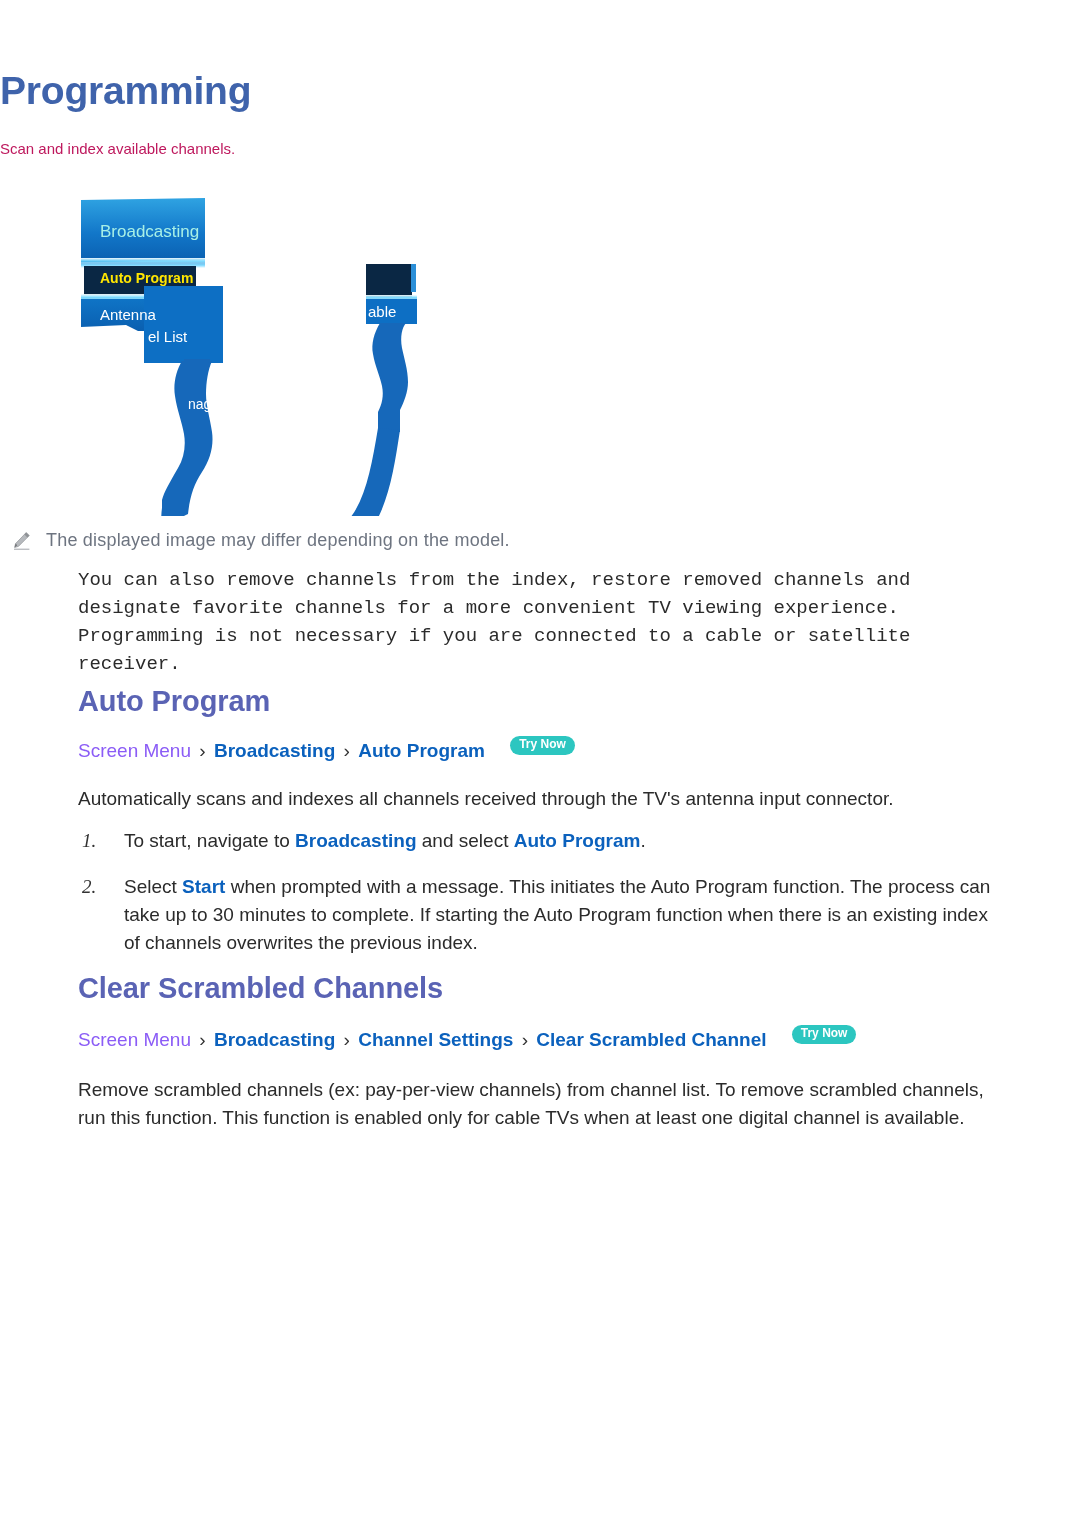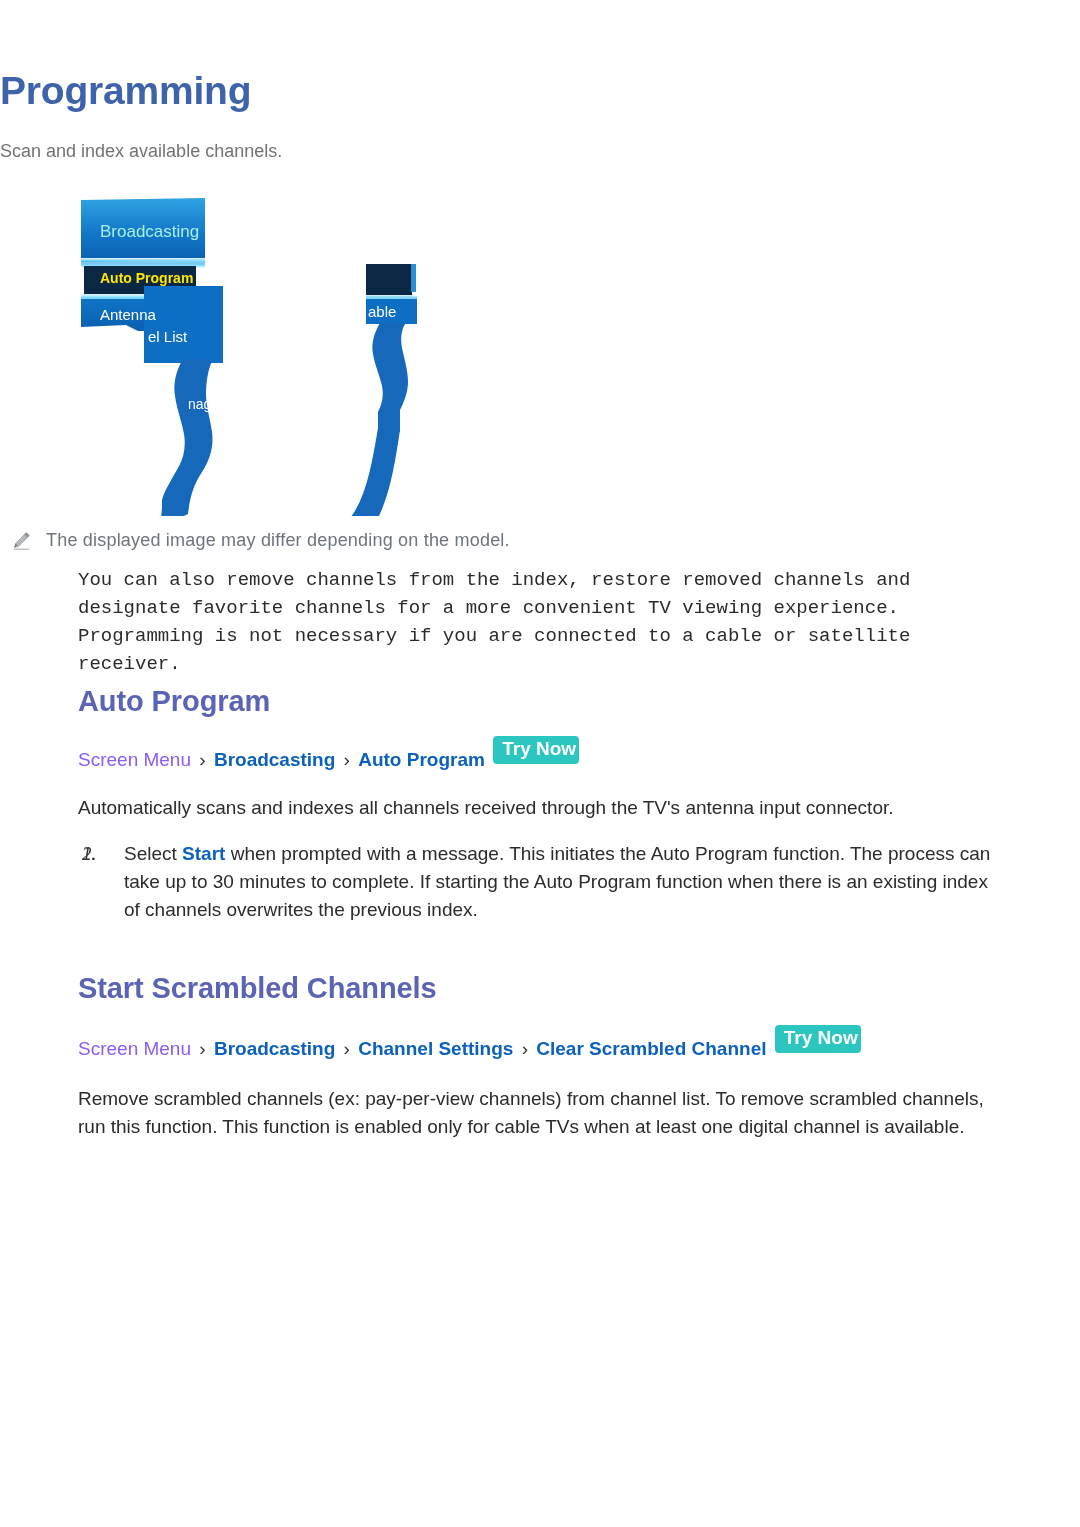--- a/index.html
+++ b/index.html
@@ -49,22 +49,22 @@
     padding: 0;
     line-height: 1.15;
     letter-spacing: -0.1px;
   }
 
   
   .lede {
     position: absolute;
     top: 138px;
     left: 0;
-    font-size: 18px;
-    color: #737373;
+    font-size: 15px;
+    color: #be185d;
     line-height: 1.5;
   }
 
   p.body {
     font-size: 19px;
     line-height: 1.48;
     color: #2b2b2b;
     margin: 0;
   }
 
@@ -82,28 +82,28 @@
   }
   .breadcrumb {
     font-size: 19px;
     line-height: 1.4;
     white-space: nowrap;
   }
   .trynow {
     display: inline-block;
     background: #2cc6c0;
     color: #ffffff;
-    font-size: 19px;
+    font-size: 12px;
     font-weight: bold;
-    border-radius: 4px;
+    border-radius: 11px;
     padding: 1px 9px 3px 9px;
     line-height: 1.25;
     position: relative;
     top: -2px;
-    margin-left: 3px;
+    margin-left: 20px;
     overflow: hidden;
     max-width: 68px;
     white-space: nowrap;
   }
 
   
   .note {
     position: absolute;
     top: 528px;
     left: 10px;
@@ -306,30 +306,31 @@
       <span class="sep">›</span>
       <span class="link">Auto Program</span>
       <span class="trynow">Try Now</span>
     </div>
 
     <p class="body" style="margin-top:20px;">Automatically scans and indexes all channels received through the TV's antenna input connector.</p>
 
     <ol class="steps" style="margin-top:14px;">
       <li>
         <span class="num">1.</span>
+        <span><span>To start, navigate to </span><span class="link">Broadcasting</span><span> and select </span><span class="link">Auto Program</span><span>.</span></span>
       </li>
       <li style="margin-top:12px;">
         <span class="num">2.</span>
         <span><span>Select </span><span class="link">Start</span><span> when prompted with a message. This initiates the Auto Program function. The process can take up to 30 minutes to complete. If starting the Auto Program function when there is an existing index of channels overwrites the previous index.</span></span>
       </li>
     </ol>
   </div>
 
   <div class="content" style="top:972px;">
-    <h2 class="section-title">Start Scrambled Channels</h2>
+    <h2 class="section-title">Clear Scrambled Channels</h2>
 
     <div class="breadcrumb" style="margin-top:22px;">
       <span class="crumb-root">Screen Menu</span>
       <span class="sep">›</span>
       <span class="link">Broadcasting</span>
       <span class="sep">›</span>
       <span class="link">Channel Settings</span>
       <span class="sep">›</span>
       <span class="link">Clear Scrambled Channel</span>
       <span class="trynow">Try Now</span>

